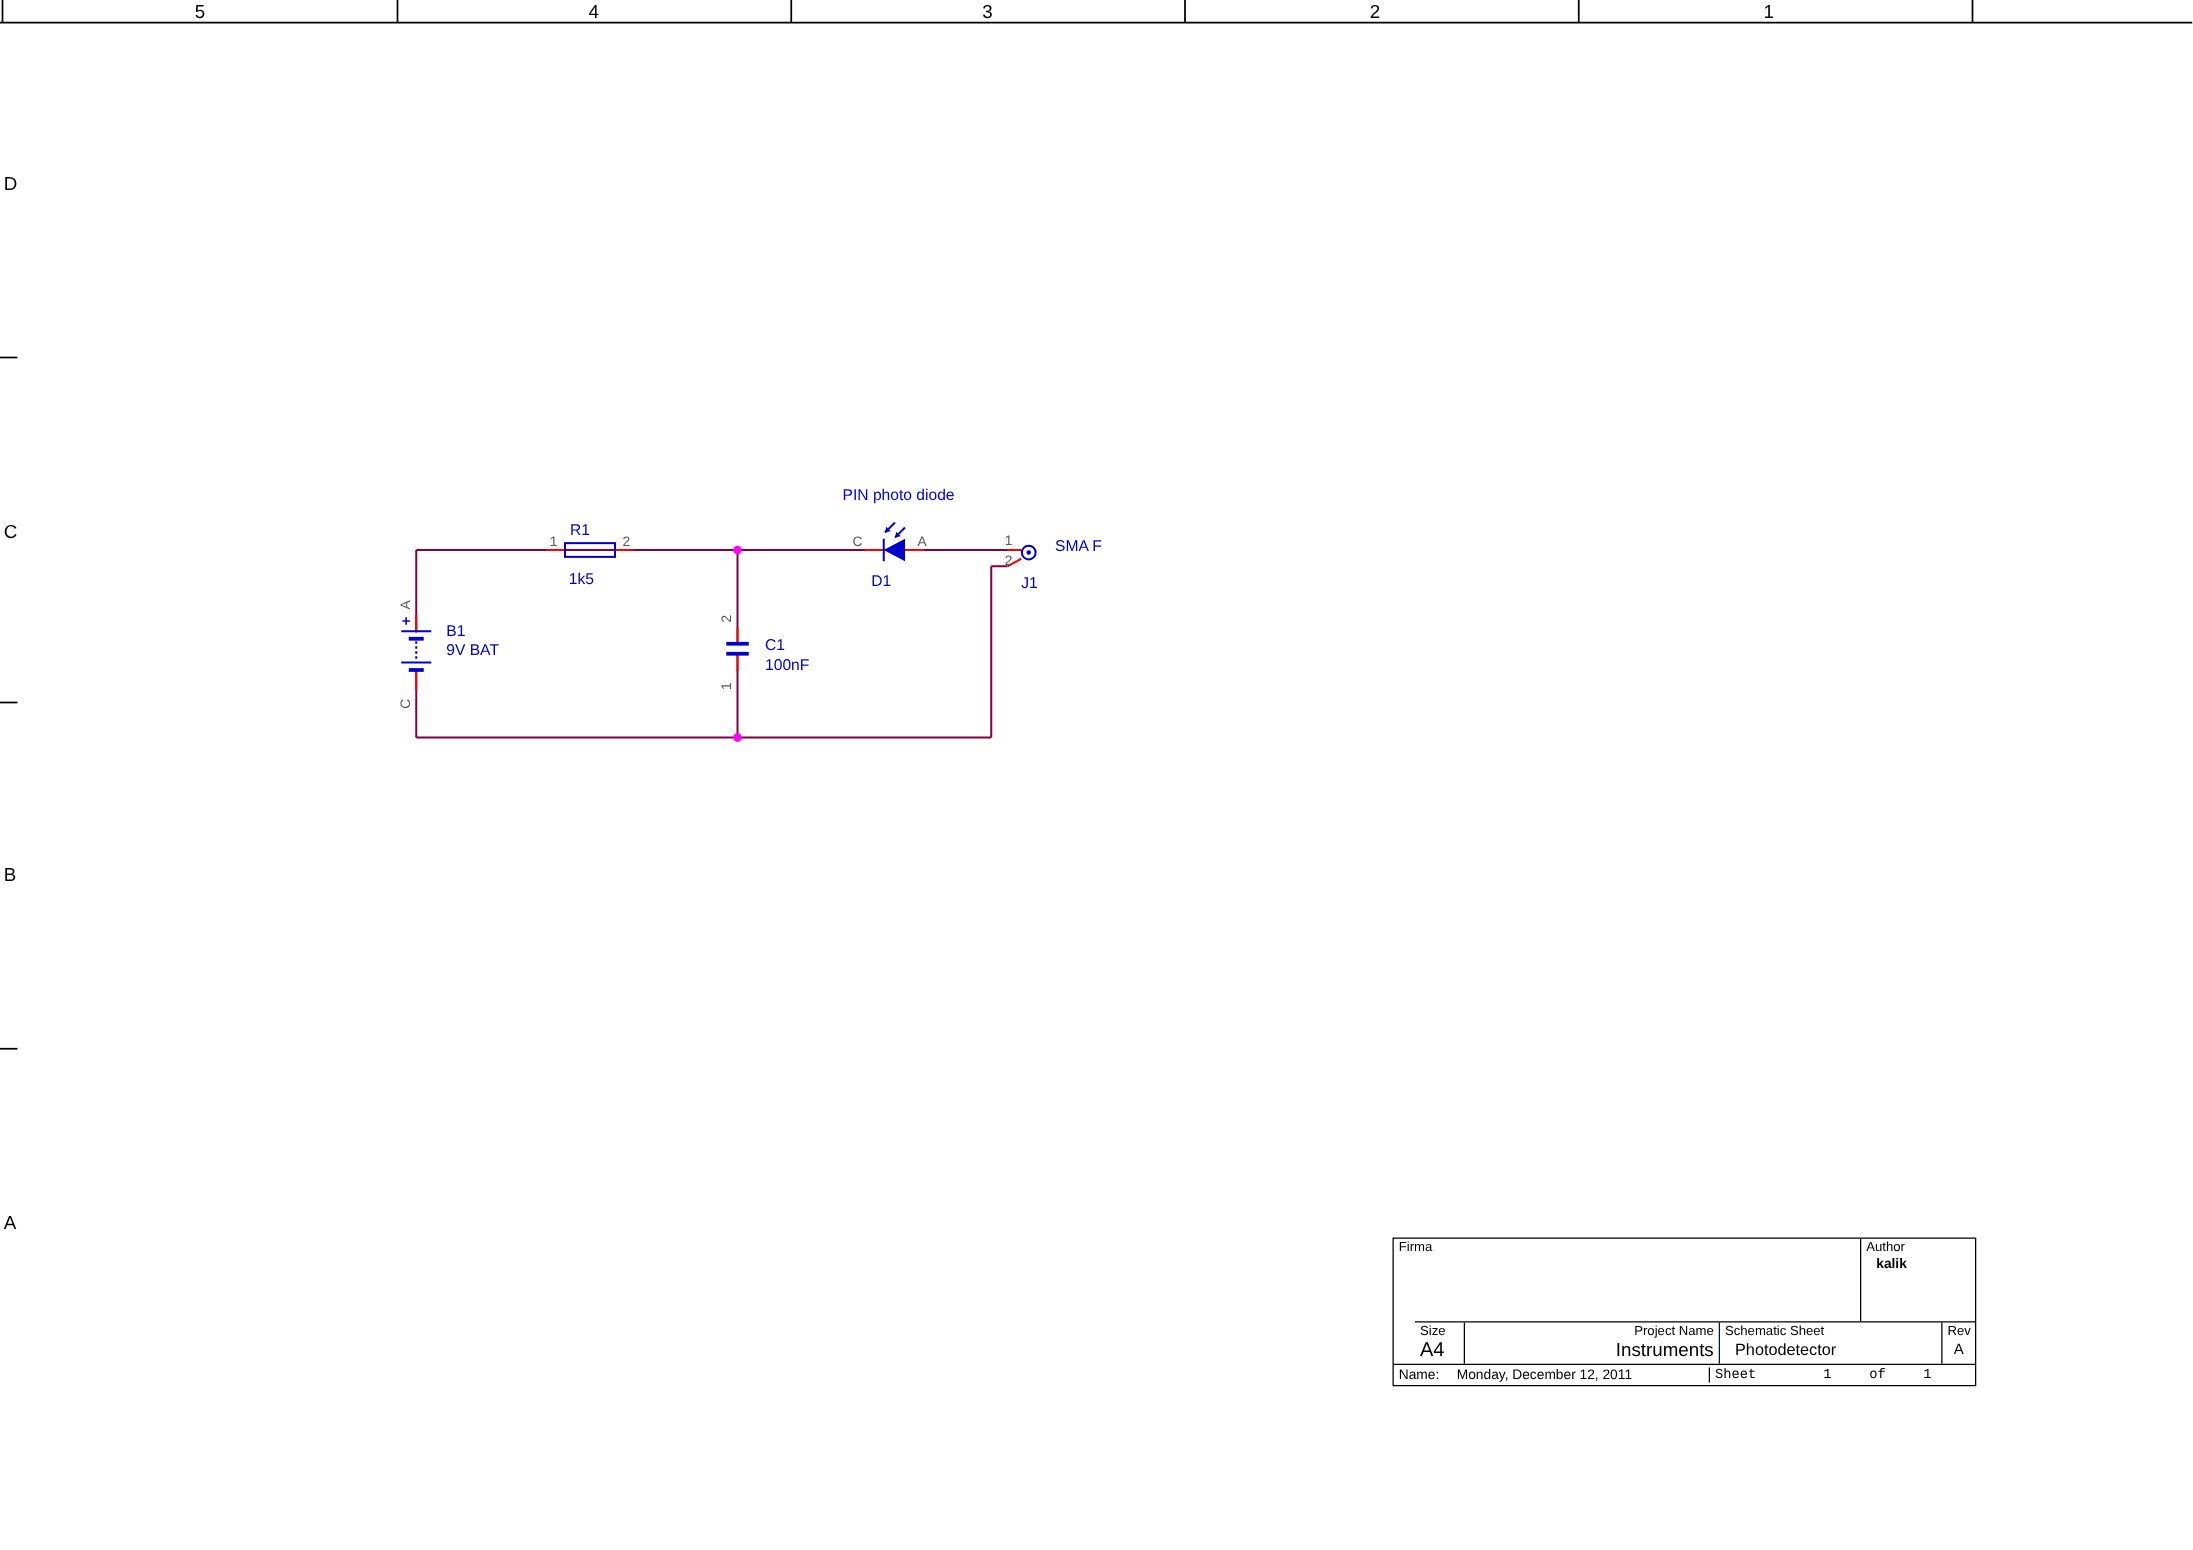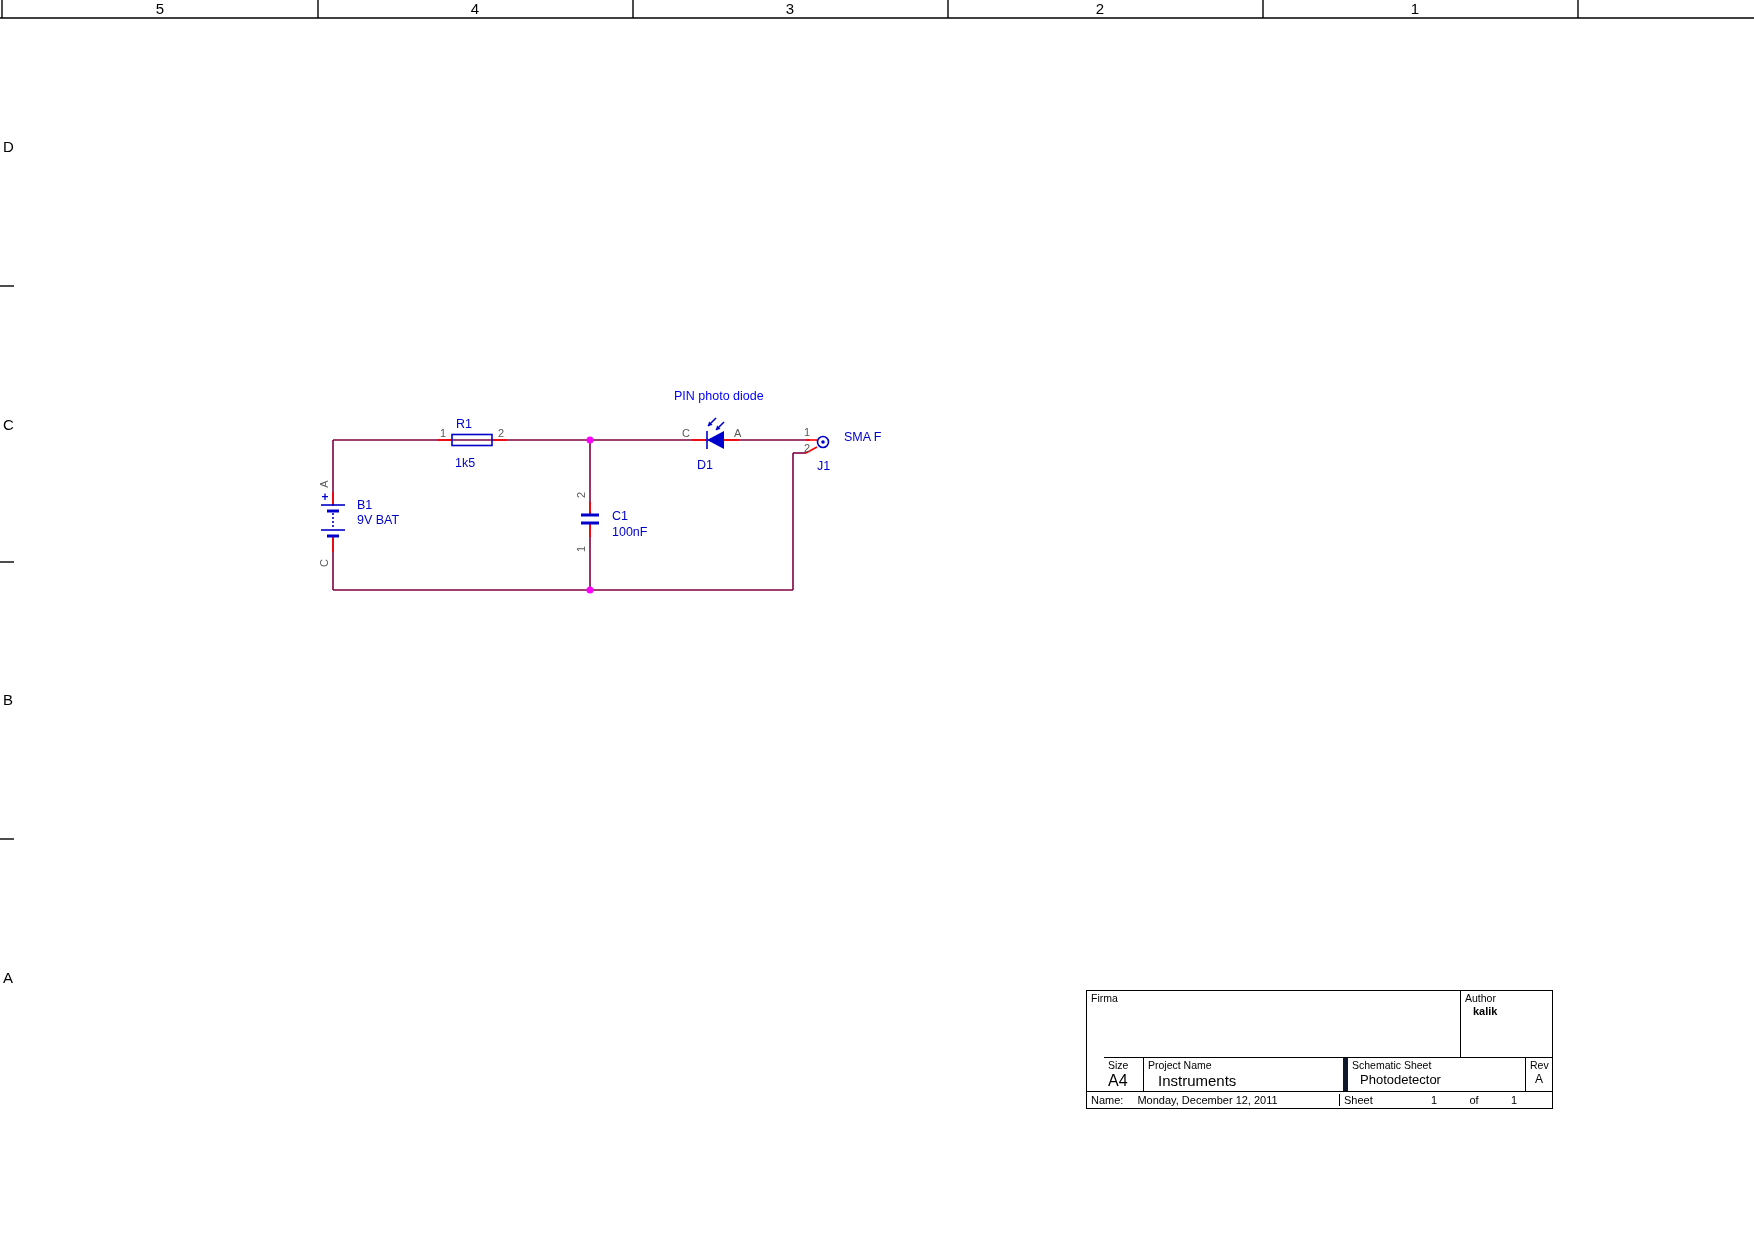--- a/index.html
+++ b/index.html
@@ -19,44 +19,44 @@
 
   
   text{font-family:"Liberation Sans", sans-serif;}
   .ref-txt{fill:var(--c-symbol,#0000cc);font-size:12.5px;}
   .annot-txt{fill:var(--c-annotation,#0000ff);font-size:12.5px;}
   .pin-txt{fill:var(--c-pin-text,#595959);font-size:11px;}
   .plus-txt{fill:var(--c-symbol,#0000cc);font-size:12px;font-weight:bold;}
   .frame-txt{fill:var(--c-frame,#000);font-size:15px;}
 
   
-  .title-block{position:absolute;left:1086px;top:990px;width:467px;height:119px;
+  .title-block{position:absolute;left:1114px;top:990px;width:467px;height:119px;
     border:1.5px solid #000;box-sizing:border-box;display:flex;flex-direction:column;
     background:#fff;}
   .tb-row{display:flex;box-sizing:border-box;}
   .tb-row1{flex:1;}
   .tb-row2{height:34px;border-top:1px solid #000;margin-left:17px;}
   .tb-row3{height:17px;border-top:1px solid #000;align-items:center;font-size:11px;}
   .tb-cell{box-sizing:border-box;padding:2px 4px;overflow:hidden;}
   .tb-label{font-size:10.5px;display:block;line-height:1.1;}
   .tb-firma{width:374px;border-right:1px solid #000;}
   .tb-firma-value{font-size:40px;letter-spacing:1px;margin:2px 0 0 44px;line-height:1;}
   .tb-author{flex:1;}
   .tb-author-value{font-size:11px;margin-left:8px;font-weight:bold;}
   .tb-size{width:40px;border-right:1px solid #000;text-align:left;}
   .tb-size-value{font-size:16px;}
-  .tb-project{width:204px;border-right:5px solid #0f172a;}
+  .tb-project{width:204px;border-right:1px solid #0f172a;text-align:right;}
   .tb-project-value{font-size:15px;margin-left:10px;}
   .tb-schematic{width:178px;border-right:1px solid #000;}
   .tb-schematic-value{font-size:13px;margin-left:8px;}
   .tb-rev{flex:1;}
   .tb-rev-value{font-size:12px;text-align:center;}
   .tb-date{width:244px;border-right:1px solid #000;display:flex;align-items:center;padding:0 4px;}
   .tb-date-value{margin-left:14px;}
-  .tb-sheet{flex:1;display:flex;align-items:center;padding:0 4px;}
+  .tb-sheet{flex:1;display:flex;align-items:center;padding:0 4px;font-family:Liberation Mono, monospace;}
   .tb-sheet-label{width:70px;}
   .tb-sheet-num{width:40px;text-align:center;}
   .tb-of{width:40px;text-align:center;}
   .tb-sheet-total{width:40px;text-align:center;}
 </style>
 </head>
 <body>
 
 <svg width="1754" height="1240" viewBox="0 0 1754 1240">
 

